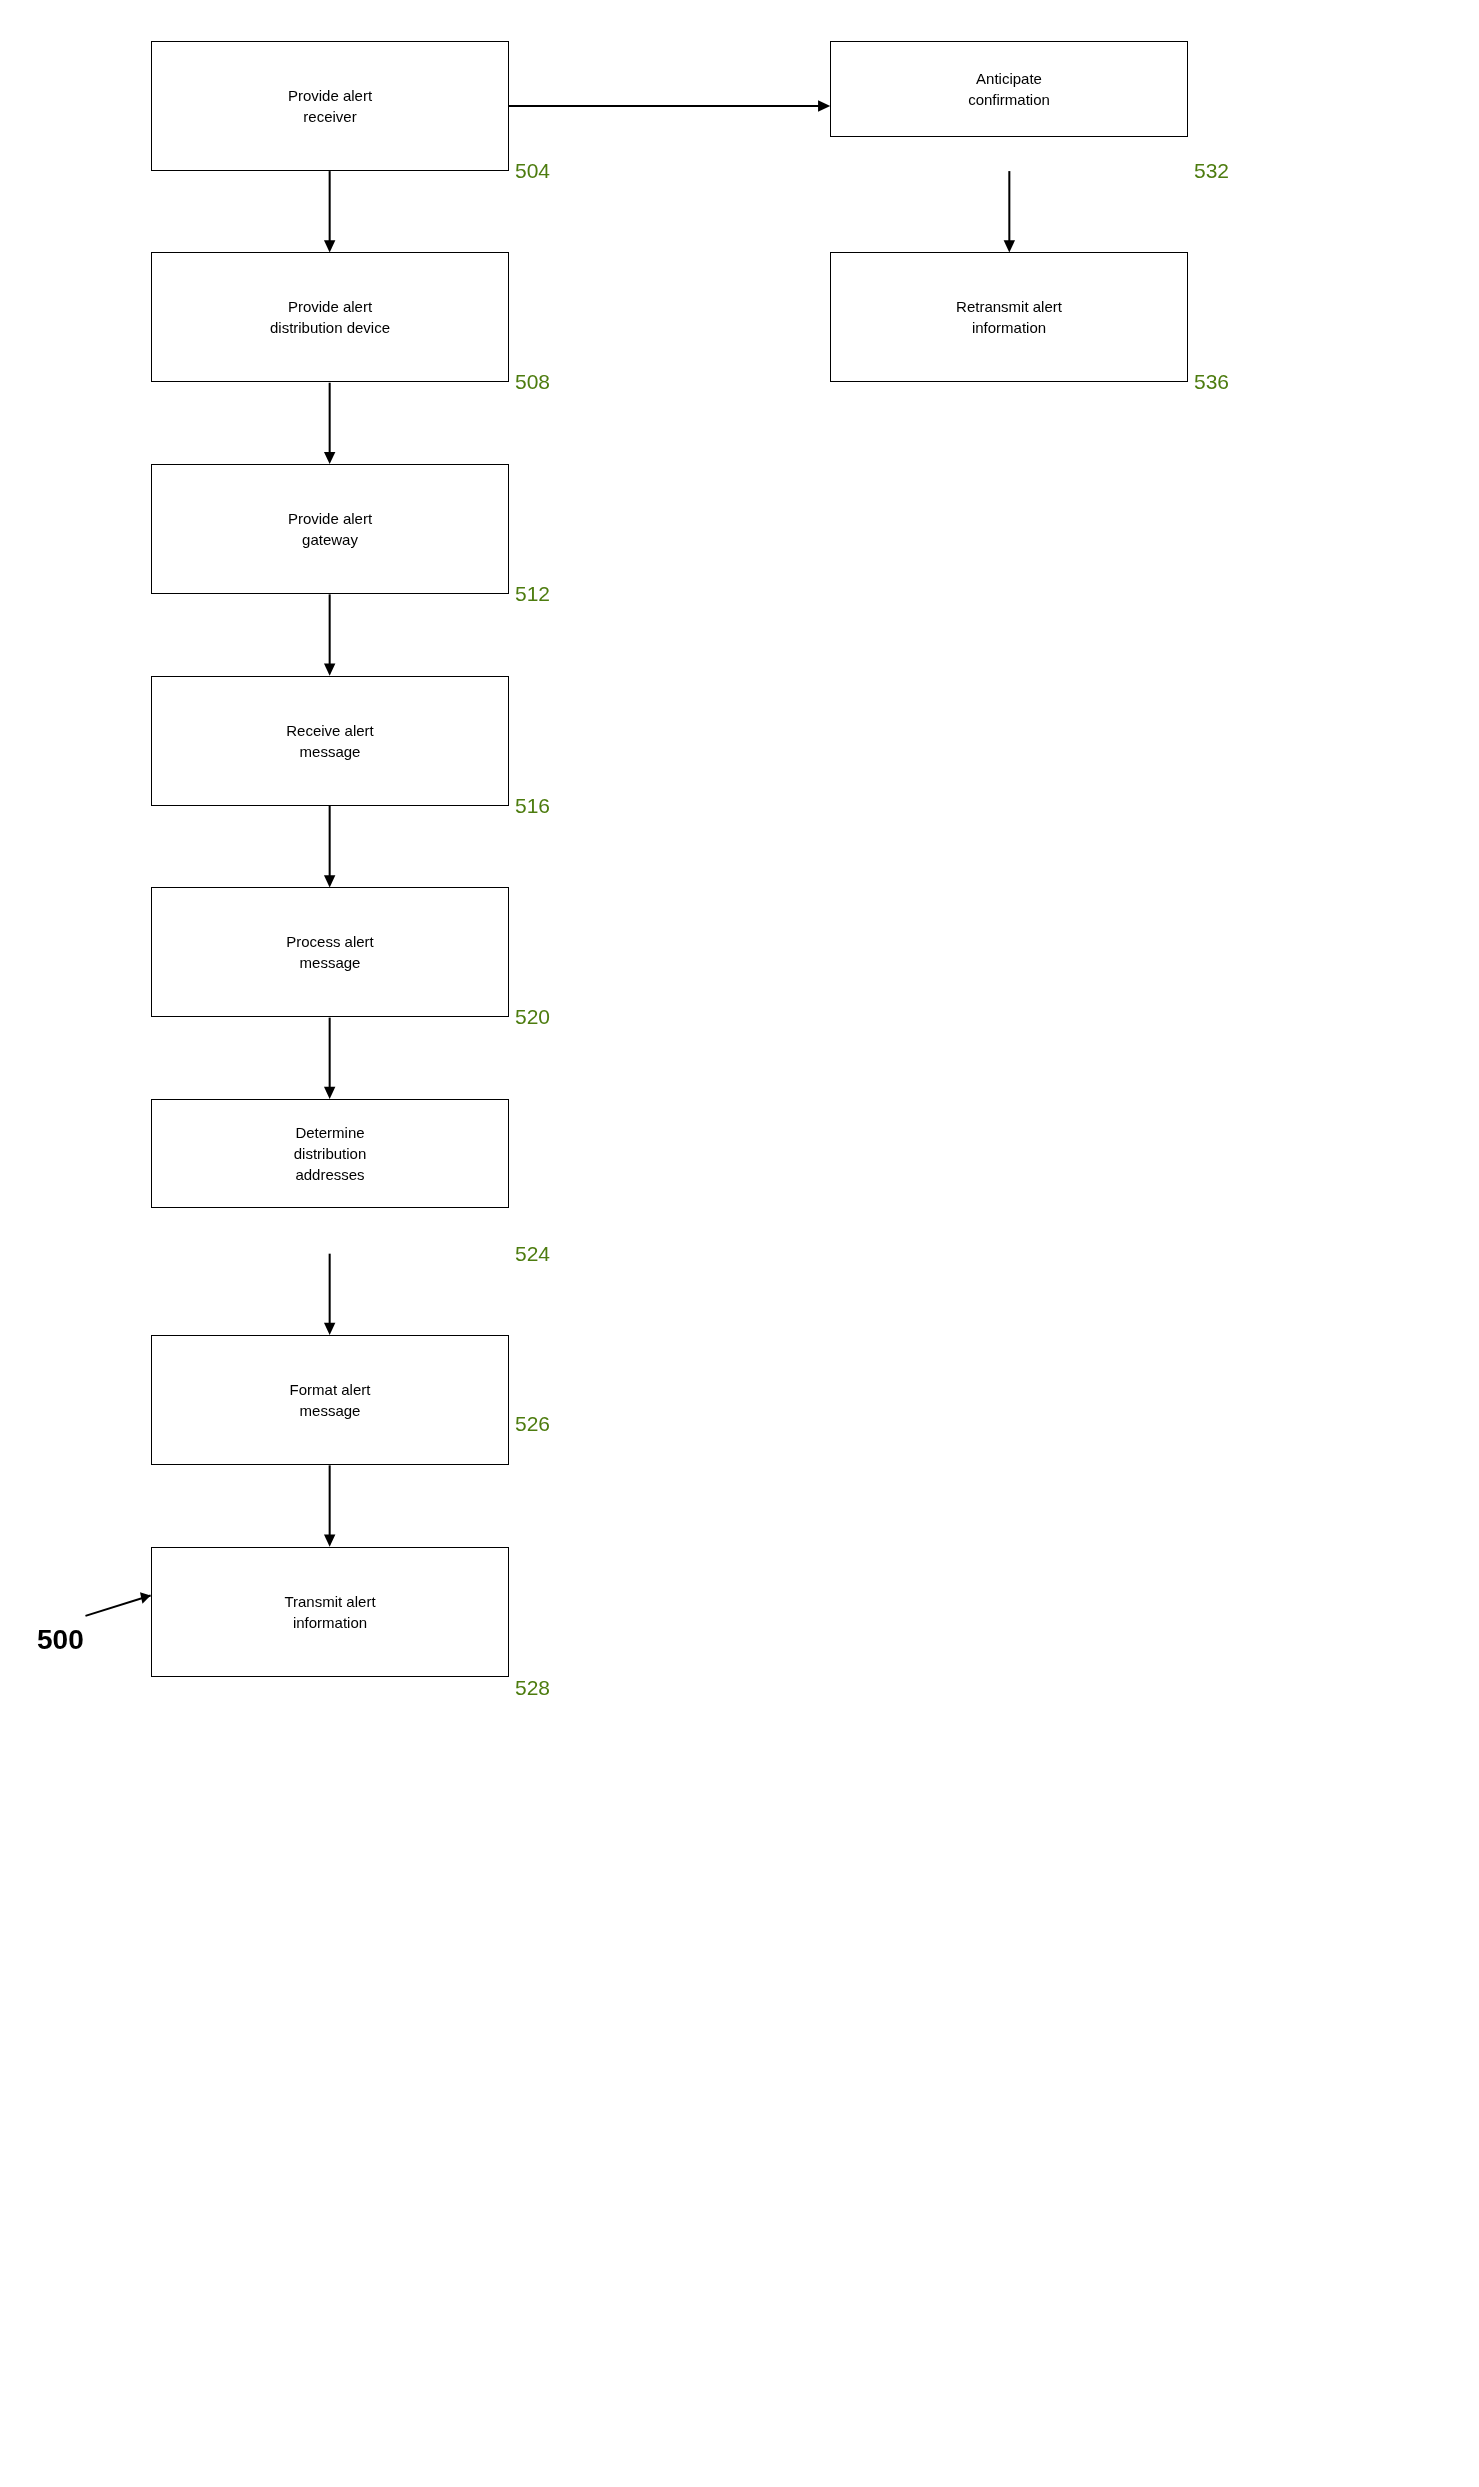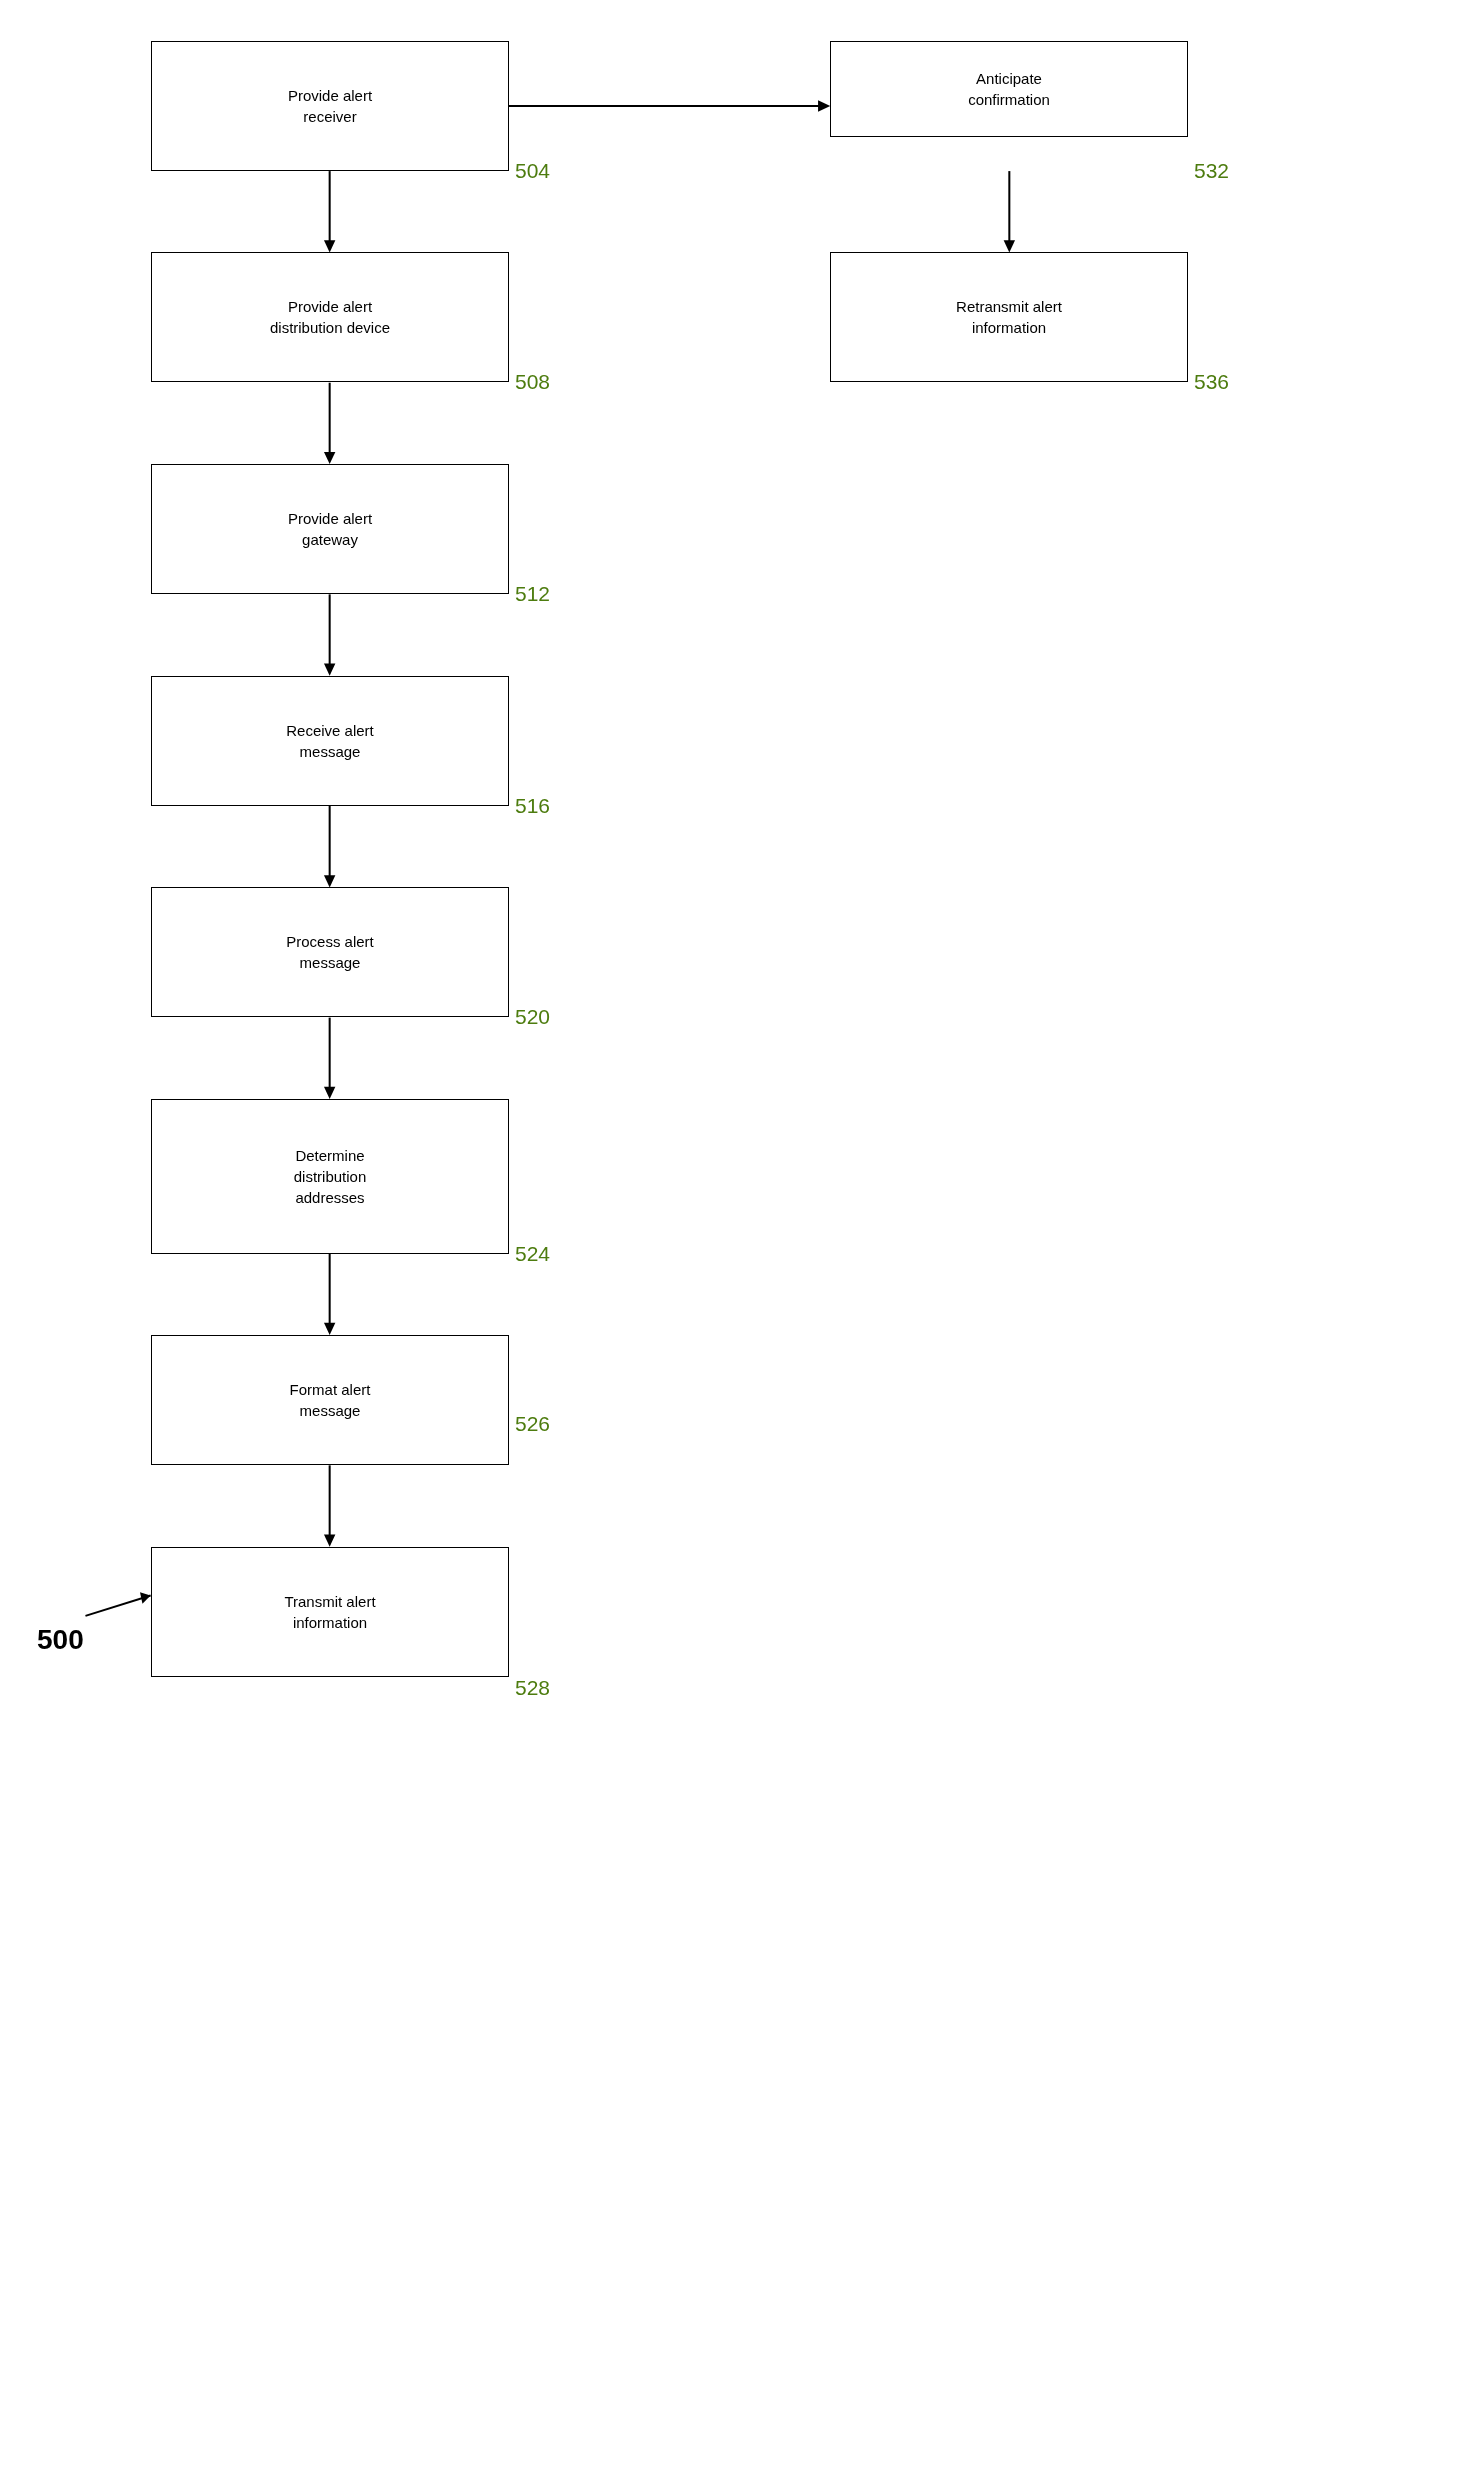--- a/index.html
+++ b/index.html
@@ -109,21 +109,21 @@
   <div class="flow-box" style="left:151px; top:676px; width:358px; height:130px;">
     <span>Receive alert<br>message</span>
   </div>
   <span class="label-ref" style="left:515px; top:794px;">516</span>
 
   <div class="flow-box" style="left:151px; top:887px; width:358px; height:130px;">
     <span>Process alert<br>message</span>
   </div>
   <span class="label-ref" style="left:515px; top:1005px;">520</span>
 
-  <div class="flow-box" style="left:151px; top:1099px; width:358px; height:155px;">
+  <div class="flow-box" style="left:151px; top:1099px; width:358px; height:109px;">
     <span>Determine<br>distribution<br>addresses</span>
   </div>
   <span class="label-ref" style="left:515px; top:1242px;">524</span>
 
   <div class="flow-box" style="left:151px; top:1335px; width:358px; height:130px;">
     <span>Format alert<br>message</span>
   </div>
   <span class="label-ref" style="left:515px; top:1412px;">526</span>
 
   <div class="flow-box" style="left:151px; top:1547px; width:358px; height:130px;">

